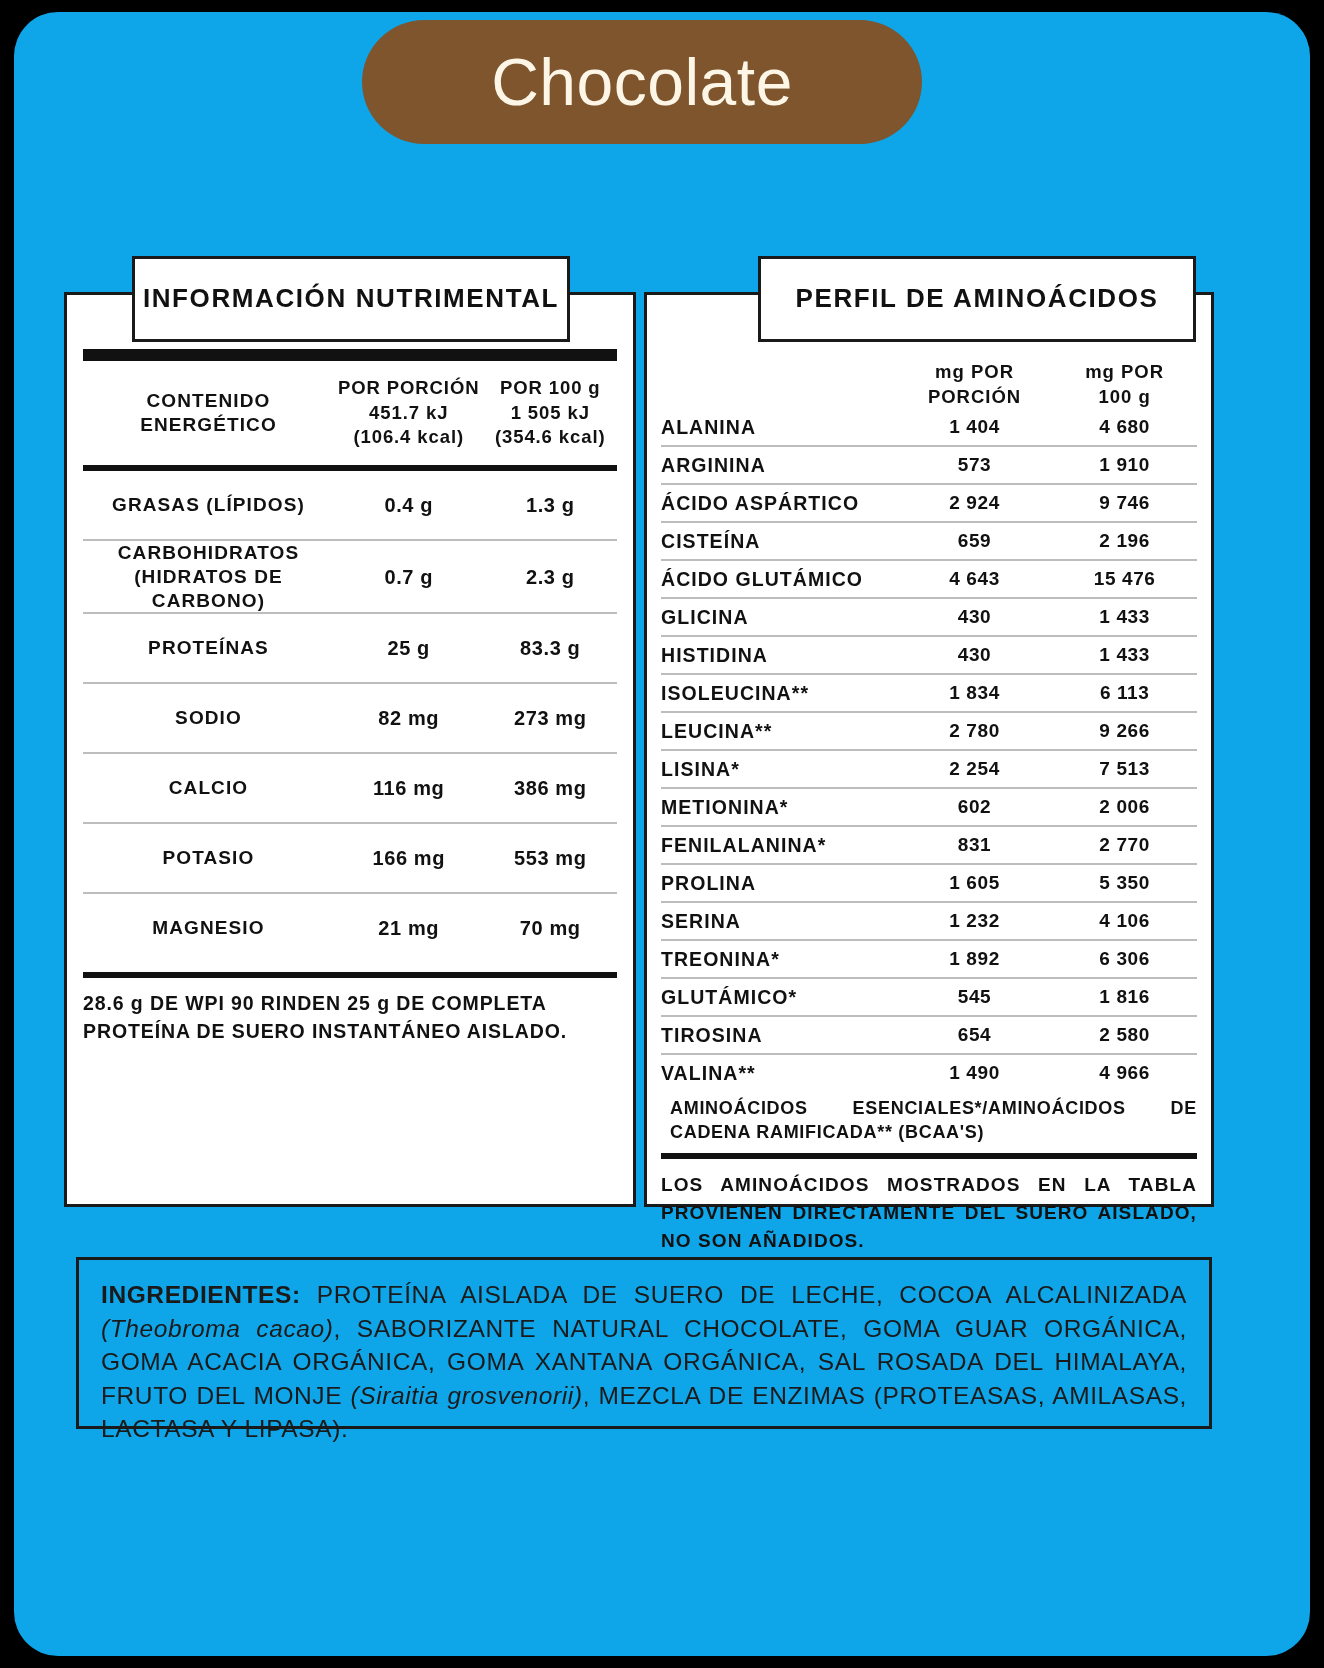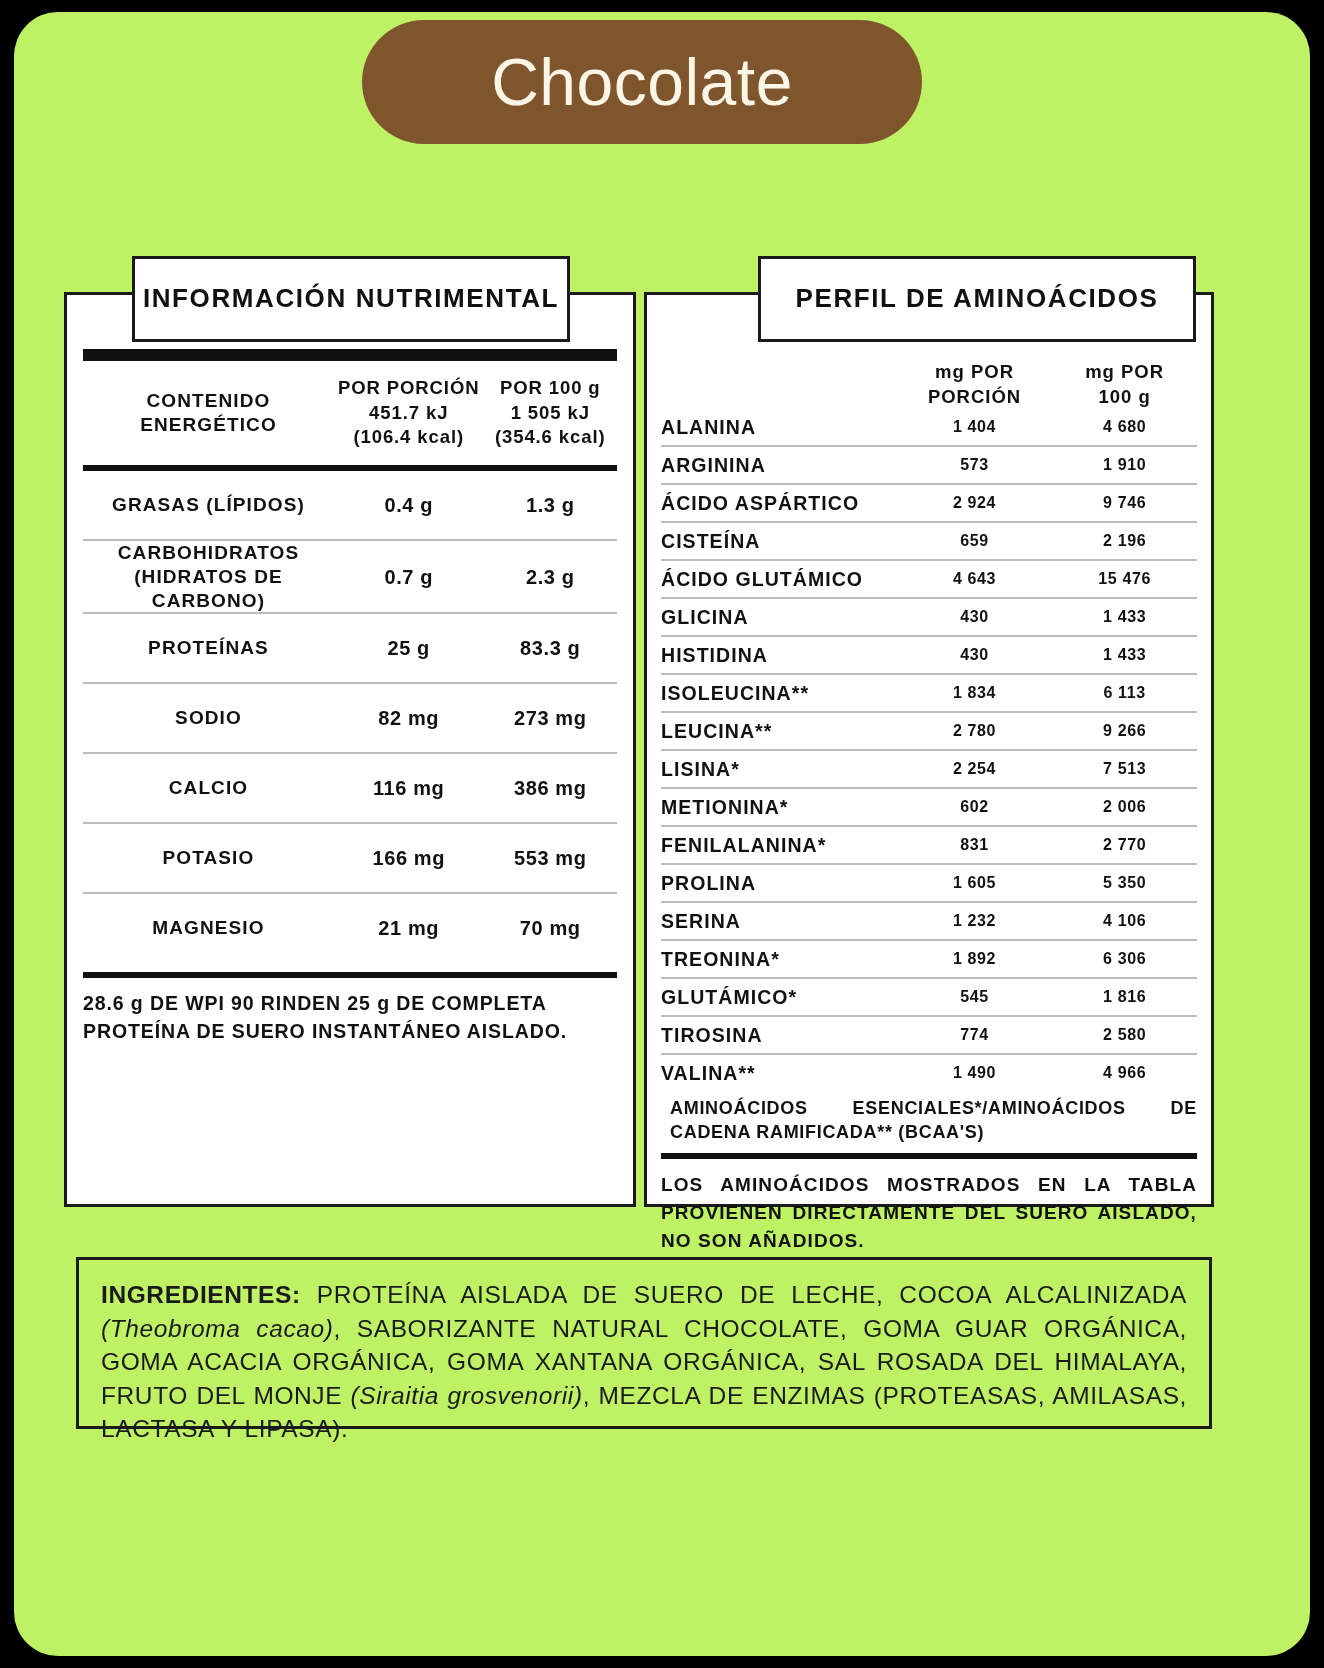--- a/index.html
+++ b/index.html
@@ -15,21 +15,21 @@
     position: relative;
   }
 
   
   .card {
     position: absolute;
     left: 14px;
     top: 12px;
     width: 1296px;
     height: 1644px;
-    background: #bef264;
+    background: #0ea5e9;
     border-radius: 44px;
   }
 
   
   .title-pill {
     position: absolute;
     left: 348px;
     top: 8px;
     width: 560px;
     height: 124px;
@@ -169,21 +169,21 @@
     padding-bottom: 6px;
   }
   td.a-label {
     font-size: 19.5px;
     letter-spacing: 1.05px;
     text-align: left;
     white-space: nowrap;
     width: 44%;
   }
   td.a-v1, td.a-v2 {
-    font-size: 16px;
+    font-size: 19px;
     letter-spacing: 0.6px;
     text-align: center;
   }
   td.a-v1 { width: 29%; }
   td.a-v2 { width: 27%; }
   tr.a-row td { height: 36px; }
   tr.a-sep td { height: 2px; padding: 0; }
   tr.a-sep td > div { height: 2px; background: #BDBDBD; }
 
   .amino-note1 {
@@ -561,21 +561,21 @@
           <td class="a-v2">1 816</td>
         </tr>
         <tr class="a-sep">
               <td colspan="3">
                 <div></div>
               </td>
             </tr>
 
         <tr class="a-row">
           <td class="a-label">TIROSINA</td>
-          <td class="a-v1">774</td>
+          <td class="a-v1">654</td>
           <td class="a-v2">2 580</td>
         </tr>
         <tr class="a-sep">
               <td colspan="3">
                 <div></div>
               </td>
             </tr>
 
         <tr class="a-row">
           <td class="a-label">VALINA**</td>

